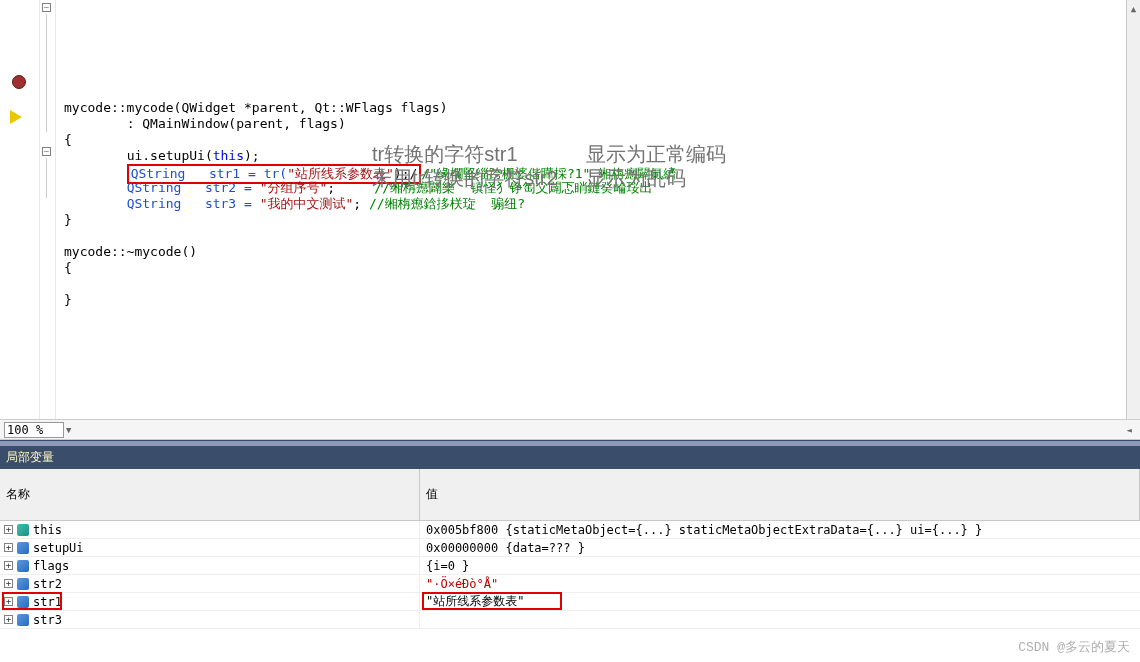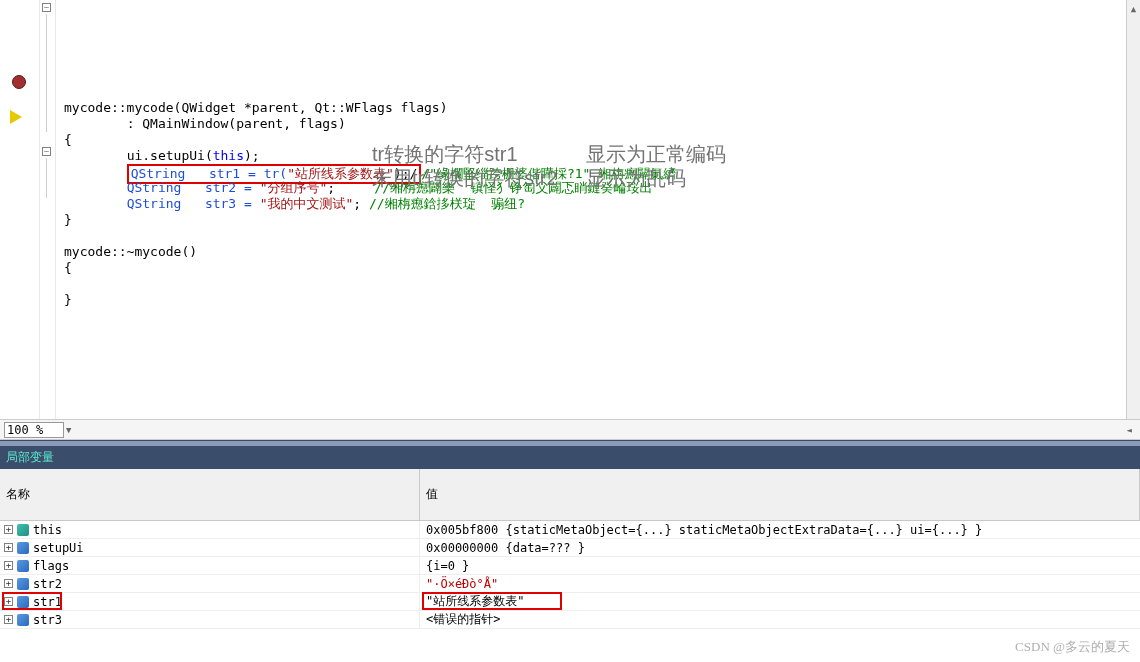--- a/index.html
+++ b/index.html
@@ -111,21 +111,21 @@
   border-top: 1px solid #3a4a6a;
 }
 .vars-panel {
   flex: 1;
   display: flex;
   flex-direction: column;
   background: #fff;
 }
 .panel-title {
   background: #3a4d6a;
-  color: #5eead4;
+  color: #fef9c3;
   padding: 3px 6px;
   font-size: 12px;
   font-family: "Microsoft YaHei", sans-serif;
 }
 .vars-header {
   display: flex;
   background: #f0f0f0;
   border-bottom: 1px solid #c8c8c8;
 }
 .vars-header .col {
@@ -175,21 +175,21 @@
   height: 18px;
   border: 2px solid #e00000;
   pointer-events: none;
 }
 .watermark {
   position: absolute;
   right: 10px;
   bottom: 6px;
   color: rgba(120,120,120,0.6);
   font-size: 13px;
-  font-family: Liberation Serif, serif;
+  font-family: Liberation Mono, monospace;
 }
 .scroll-arrow {
   width: 14px;
   background: #f0f0f0;
   border-left: 1px solid #ccc;
   text-align: center;
   font-size: 9px;
   line-height: 18px;
   color: #666;
 }
@@ -274,18 +274,17 @@
           <div class="row-highlight" style="width: 60px;"></div>
         </div>
         <div class="value-cell" style="position: relative;">"站所线系参数表"<div class="row-highlight" style="left: 2px; width: 140px;"></div></div>
       </div>
       <div class="var-row">
         <div class="name-cell" style="position: relative;">
           <span class="expander">+</span>
           <span class="var-icon icon-blue"></span>
           <span>str3</span>
         </div>
-        <div class="value-cell" style="position: relative;">&lt;错误的指针&gt;</div>
       </div>
     </div>
 </div>
 
 <div class="watermark">CSDN @多云的夏天</div>
 
 </body></html>

